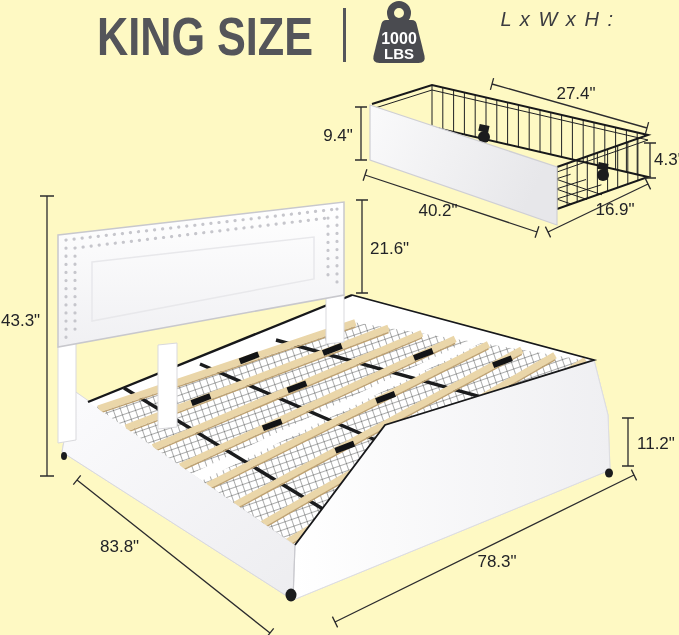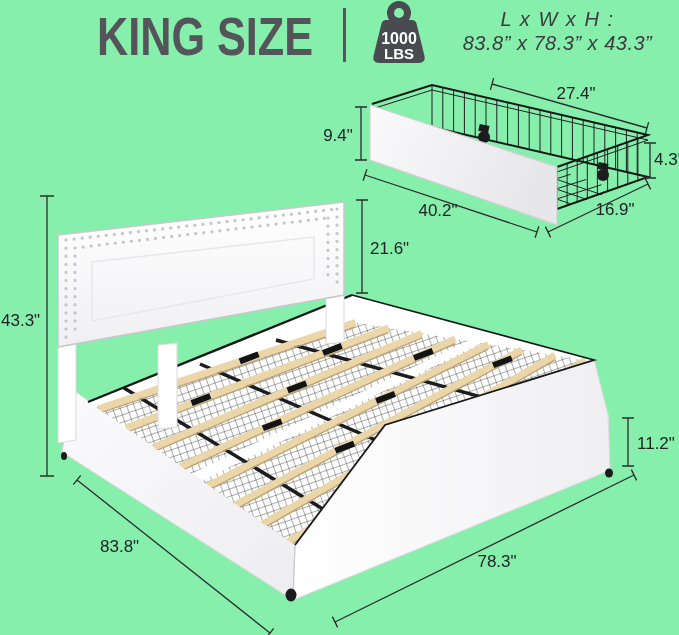--- a/index.html
+++ b/index.html
@@ -1,16 +1,16 @@
 <!DOCTYPE html>
 <html><head>
 <meta charset="utf-8">
 <style>
   html,body{margin:0;padding:0;background:#fff;}
-  #stage{position:relative;width:679px;height:635px;background:#86efac;overflow:hidden;
+  #stage{position:relative;width:679px;height:635px;background:#fef9c3;overflow:hidden;
          font-family:"Liberation Sans", sans-serif;}
   
   #title{position:absolute;left:97px;top:10px;font-size:48px;font-weight:bold;
          color:#54555a;letter-spacing:0px;white-space:nowrap;
          transform:scale(0.90,1.12);transform-origin:left top;line-height:1;}
   #divider{position:absolute;left:343px;top:8px;width:3px;height:54px;background:#55565a;}
   #weight-icon{position:absolute;left:363px;top:1px;}
   #dims-block{position:absolute;left:440px;top:7px;width:235px;text-align:center;
               color:#3b3c40;font-style:italic;}
   #dims-heading{font-size:20px;letter-spacing:1.5px;line-height:24px;}
@@ -40,21 +40,20 @@
 
   <svg id="weight-icon" width="72" height="66" viewBox="0 0 72 66">
     <circle cx="36" cy="12" r="8.5" fill="none" stroke="#4a4b50" stroke-width="7"></circle>
     <path d="M23,19 H49 Q52.5,19 53.5,22.5 L61.5,55 Q63,62 55.5,62 H16.5 Q9,62 10.5,55 L18.5,22.5 Q19.5,19 23,19 Z" fill="#4a4b50"></path>
     <text x="36" y="43" text-anchor="middle" style="font-size:16px;font-weight:bold;fill:#fff">1000</text>
     <text x="36" y="58" text-anchor="middle" style="font-size:15px;font-weight:bold;fill:#fff">LBS</text>
   </svg>
 
   <div id="dims-block">
     <div id="dims-heading">L x W x H :</div>
-    <div id="dims-value">83.8” x 78.3” x 43.3”</div>
   </div>
 
   <svg id="bed-svg" style="left:0;top:190px" width="679" height="445" viewBox="0 0 679 445">
     <defs>
       <linearGradient id="hbG" x1="0" y1="0" x2="0" y2="1">
         <stop offset="0" stop-color="#ffffff"></stop>
           <stop offset="1" stop-color="#f0f0f3"></stop>
       </linearGradient>
       <linearGradient id="leftG" x1="0" y1="0" x2="1" y2="1">
         <stop offset="0" stop-color="#fbfbfd"></stop>

